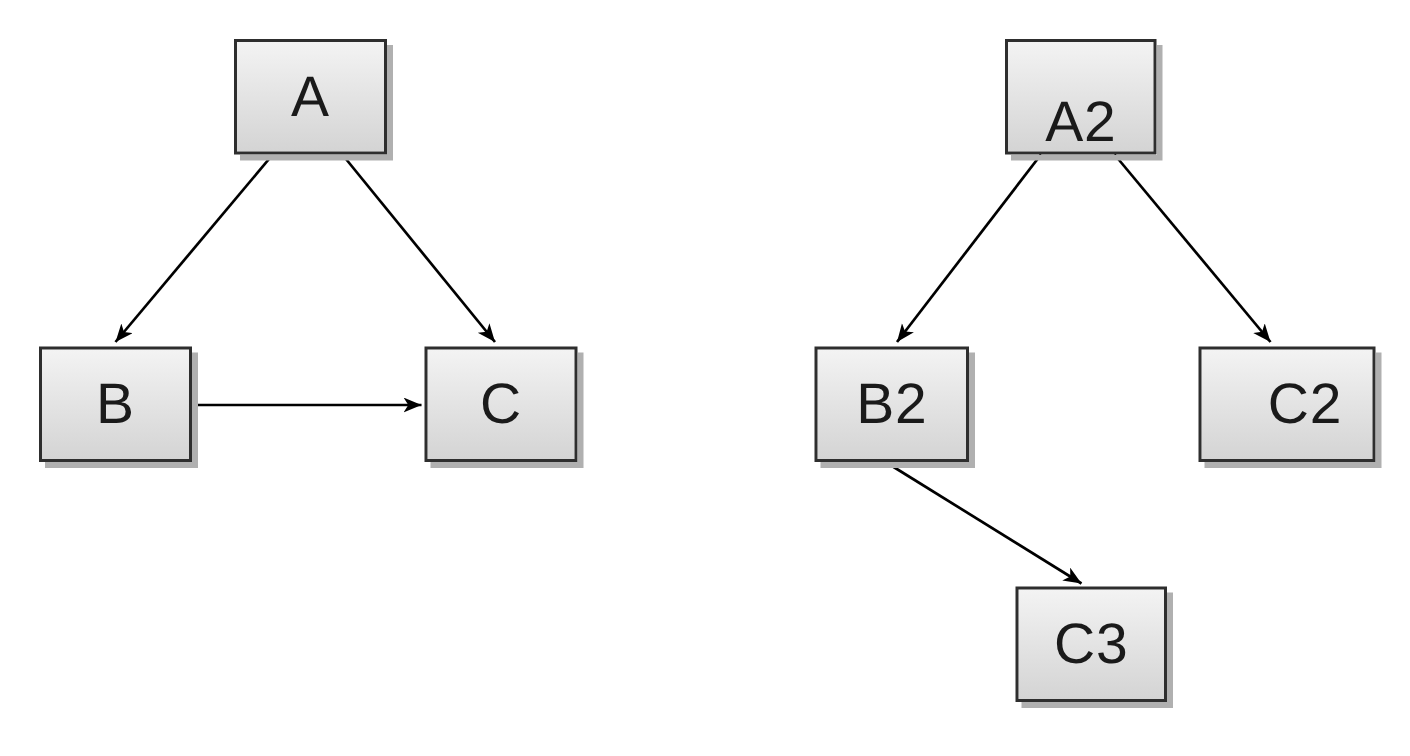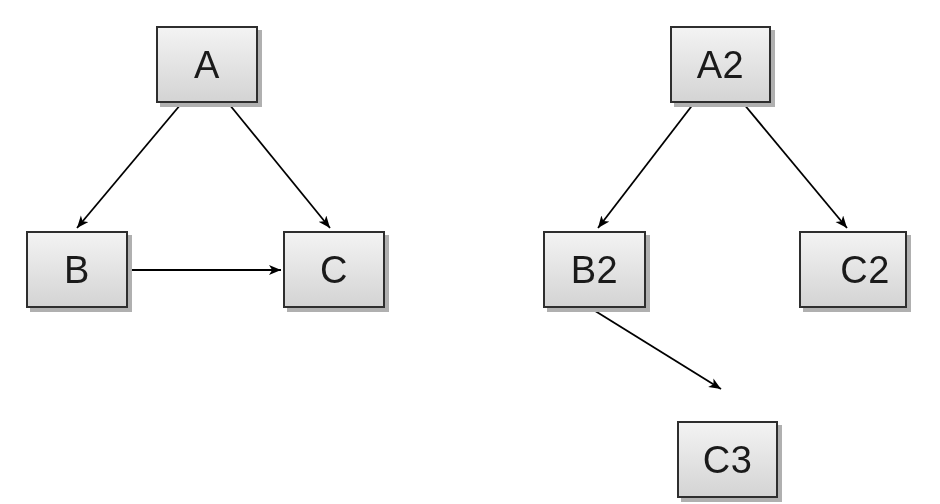--- a/index.html
+++ b/index.html
@@ -67,26 +67,26 @@
   <div class="node" style="left: 156px; top: 26px; width: 102px; height: 77px;">
     <span class="node-label">A</span>
   </div>
   <div class="node" style="left: 26px; top: 231px; width: 102px; height: 77px;">
     <span class="node-label">B</span>
   </div>
   <div class="node" style="left: 283px; top: 231px; width: 102px; height: 77px;">
     <span class="node-label">C</span>
   </div>
 
-  <div class="node" style="left: 670px; top: 26px; width: 101px; height: 77px;">
+  <div class="node" style="left: 670px; top: 26px; width: 101px; height: 77px; align-items: flex-end;">
     <span class="node-label">A2</span>
   </div>
   <div class="node" style="left: 543px; top: 231px; width: 103px; height: 77px;">
     <span class="node-label">B2</span>
   </div>
-  <div class="node" style="left: 799px; top: 231px; width: 108px; height: 77px; padding-left: 24px;">
+  <div class="node" style="left: 799px; top: 231px; width: 118px; height: 77px; padding-left: 24px;">
     <span class="node-label">C2</span>
   </div>
-  <div class="node" style="left: 677px; top: 391px; width: 101px; height: 77px; margin-top: 30px;">
+  <div class="node" style="left: 677px; top: 391px; width: 101px; height: 77px;">
     <span class="node-label">C3</span>
   </div>
 
 </div>
 
 </body></html>

